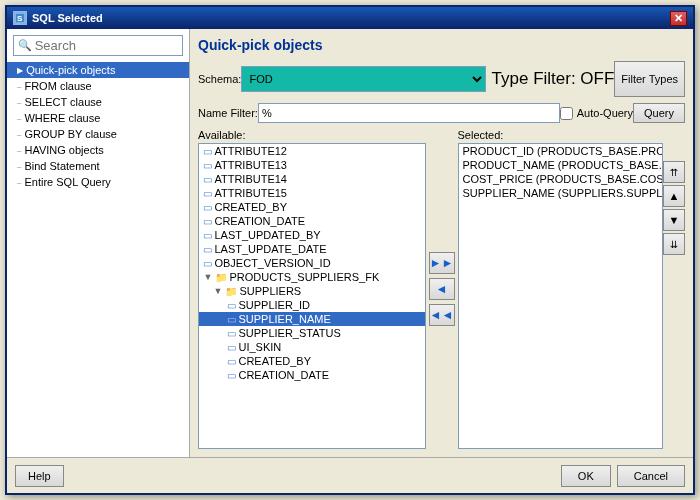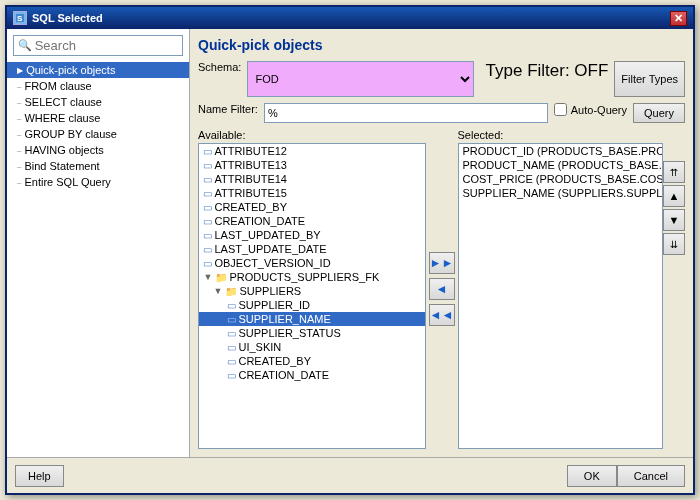--- a/index.html
+++ b/index.html
@@ -155,35 +155,34 @@
 
     .main-title {
       font-size: 14px;
       font-weight: bold;
       color: #003399;
       margin-bottom: 2px;
     }
 
     .row {
       display: flex;
-      align-items: flex-start;
-      gap: 6px;
+      align-items: center;
     }
 
     .label {
       font-size: 11px;
       white-space: nowrap;
     }
 
     .schema-select {
       flex: 1;
-      height: 36px;
+      height: 26px;
       font-size: 11px;
       border: 1px solid #7f9db9;
-      background: #f0abfc;
+      background: #14b8a6;
       padding: 1px 3px;
     }
 
     .type-filter-label {
       font-size: 17px;
       margin-left: 6px;
     }
 
     .filter-types-btn {
       height: 36px;
@@ -359,20 +358,21 @@
       height: 22px;
       font-size: 11px;
       padding: 1px 12px;
       background: linear-gradient(to bottom, #f0f0f0, #d8d8d8);
       border: 1px solid #888;
       cursor: pointer;
     }
 
     .ok-cancel {
       display: flex;
+      gap: 6px;
     }
 
     .ok-btn, .cancel-btn {
       height: 22px;
       font-size: 11px;
       padding: 1px 16px;
       background: linear-gradient(to bottom, #f0f0f0, #d8d8d8);
       border: 1px solid #888;
       cursor: pointer;
     }

